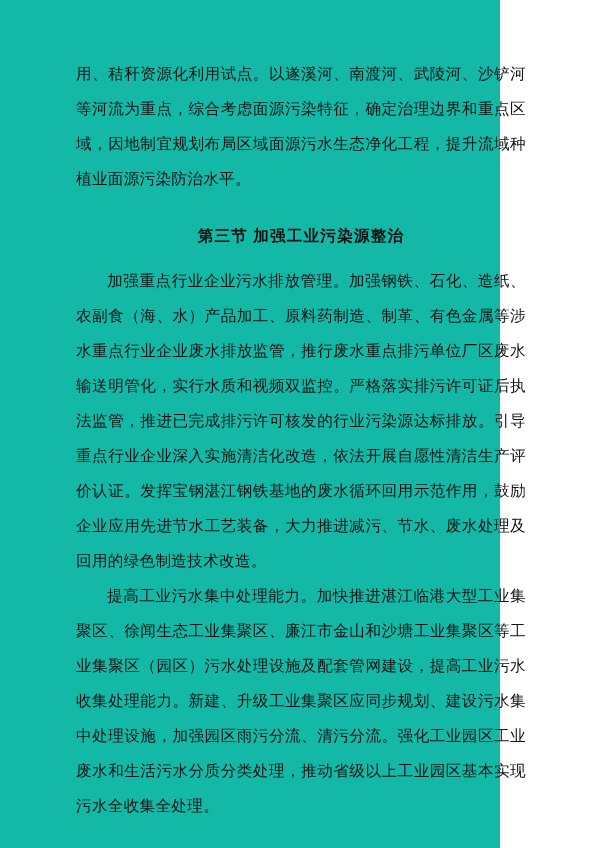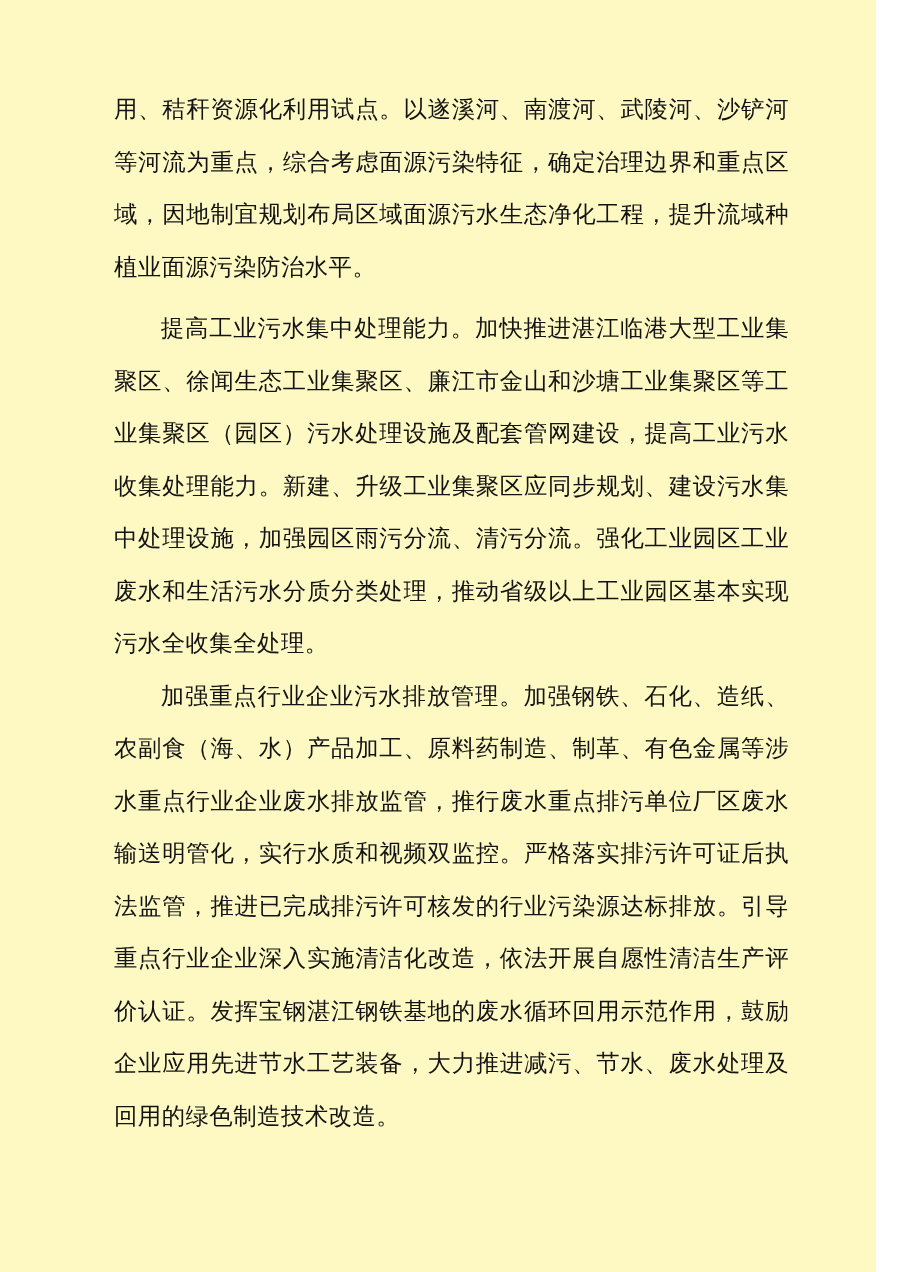--- a/index.html
+++ b/index.html
@@ -9,23 +9,23 @@
   body {
     width: 600px;
     height: 848px;
     background: #ffffff;
     font-family: "Liberation Serif", "DejaVu Serif", serif;
     color: #1a1a1a;
     overflow: hidden;
   }
   .page {
     position: relative;
-    width: 584px;
+    width: 500px;
     height: 848px;
-    background: #fef9c3;
+    background: #14b8a6;
     box-sizing: border-box;
   }
   .page-body {
     position: absolute;
     left: 76px;
     top: 56px;
     width: 450px;
   }
   .para {
     font-size: 15.6px;
@@ -65,20 +65,21 @@
 </head>
 <body>
 
 <div class="page">
   <div class="page-body">
 
     <p class="para">用、秸秆资源化利用试点。以遂溪河、南渡河、武陵河、沙铲河等河流为重点，综合考虑面源污染特征，确定治理边界和重点区域，因地制宜规划布局区域面源污水生态净化工程，提升流域种植业面源污染防治水平。</p>
 
     <div class="gap-small"></div>
 
+    <h2 class="section-heading">第三节 加强工业污染源整治</h2>
+
+    <p class="para indent">加强重点行业企业污水排放管理。加强钢铁、石化、造纸、农副食（海、水）产品加工、原料药制造、制革、有色金属等涉水重点行业企业废水排放监管，推行废水重点排污单位厂区废水输送明管化，实行水质和视频双监控。严格落实排污许可证后执法监管，推进已完成排污许可核发的行业污染源达标排放。引导重点行业企业深入实施清洁化改造，依法开展自愿性清洁生产评价认证。发挥宝钢湛江钢铁基地的废水循环回用示范作用，鼓励企业应用先进节水工艺装备，大力推进减污、节水、废水处理及回用的绿色制造技术改造。</p>
 
     <p class="para indent">提高工业污水集中处理能力。加快推进湛江临港大型工业集聚区、徐闻生态工业集聚区、廉江市金山和沙塘工业集聚区等工业集聚区（园区）污水处理设施及配套管网建设，提高工业污水收集处理能力。新建、升级工业集聚区应同步规划、建设污水集中处理设施，加强园区雨污分流、清污分流。强化工业园区工业废水和生活污水分质分类处理，推动省级以上工业园区基本实现污水全收集全处理。</p>
-
-    <p class="para indent">加强重点行业企业污水排放管理。加强钢铁、石化、造纸、农副食（海、水）产品加工、原料药制造、制革、有色金属等涉水重点行业企业废水排放监管，推行废水重点排污单位厂区废水输送明管化，实行水质和视频双监控。严格落实排污许可证后执法监管，推进已完成排污许可核发的行业污染源达标排放。引导重点行业企业深入实施清洁化改造，依法开展自愿性清洁生产评价认证。发挥宝钢湛江钢铁基地的废水循环回用示范作用，鼓励企业应用先进节水工艺装备，大力推进减污、节水、废水处理及回用的绿色制造技术改造。</p>
 
   </div>
 
 </div>
 
 </body></html>

